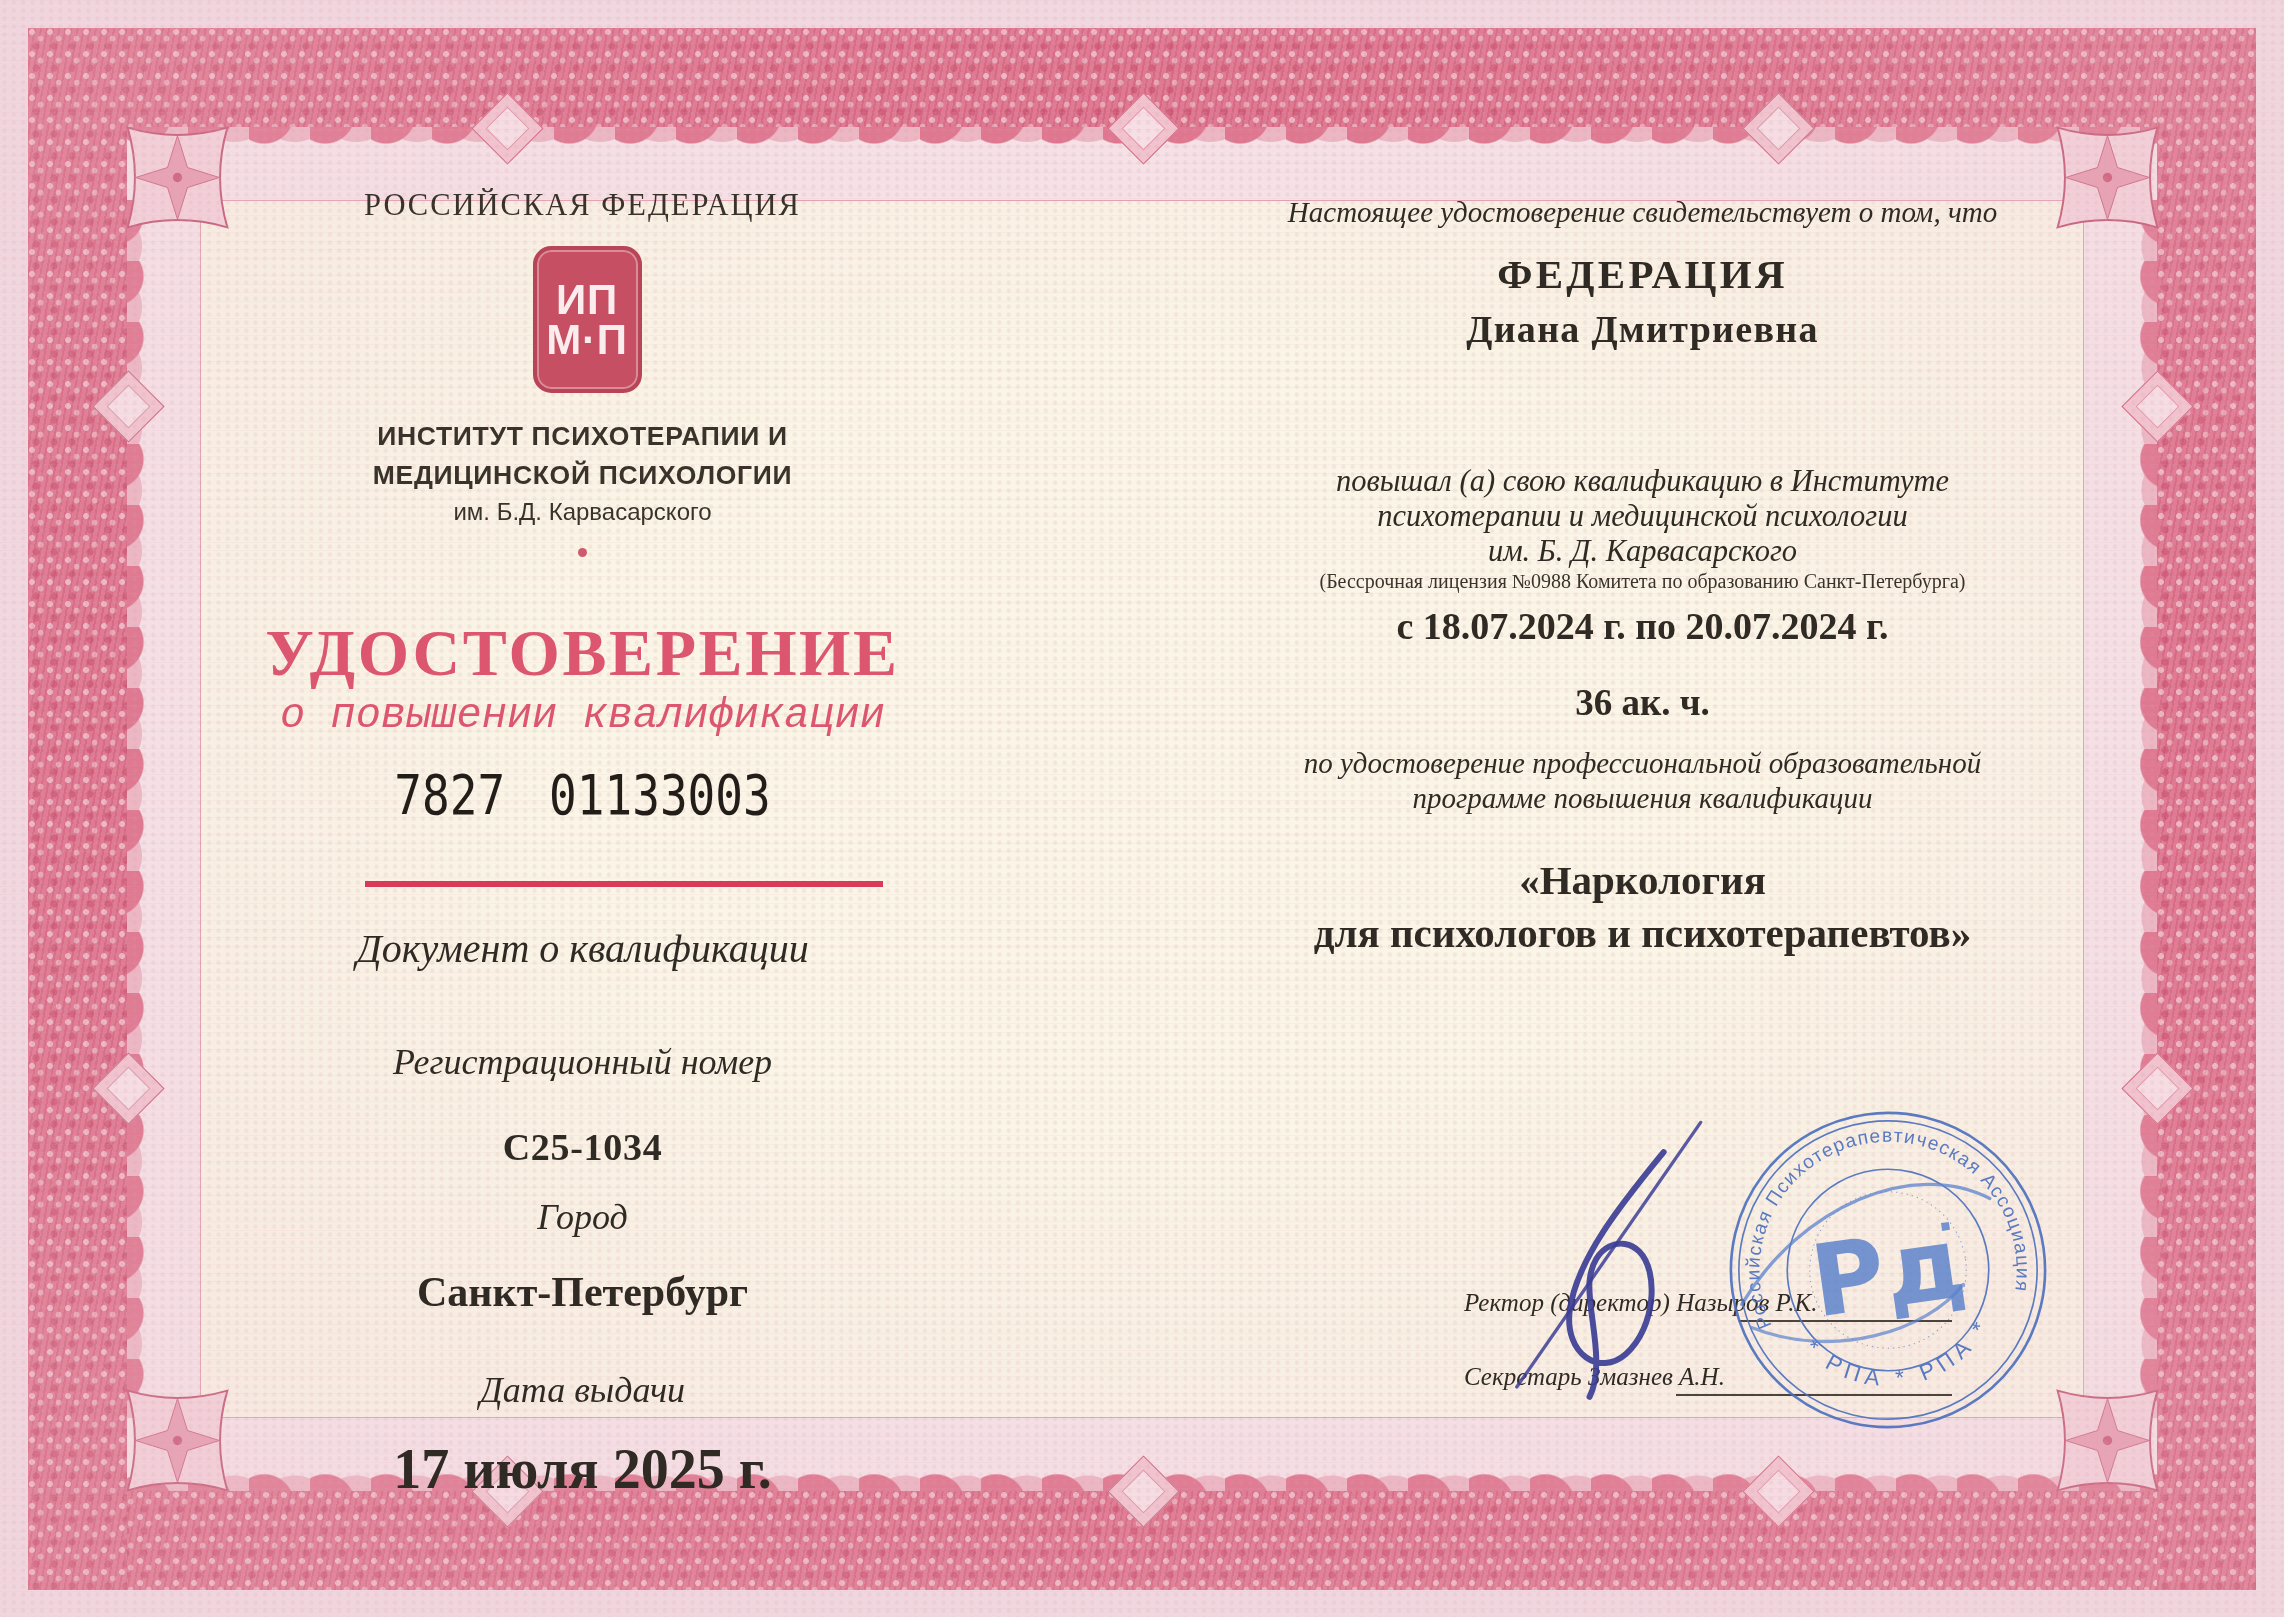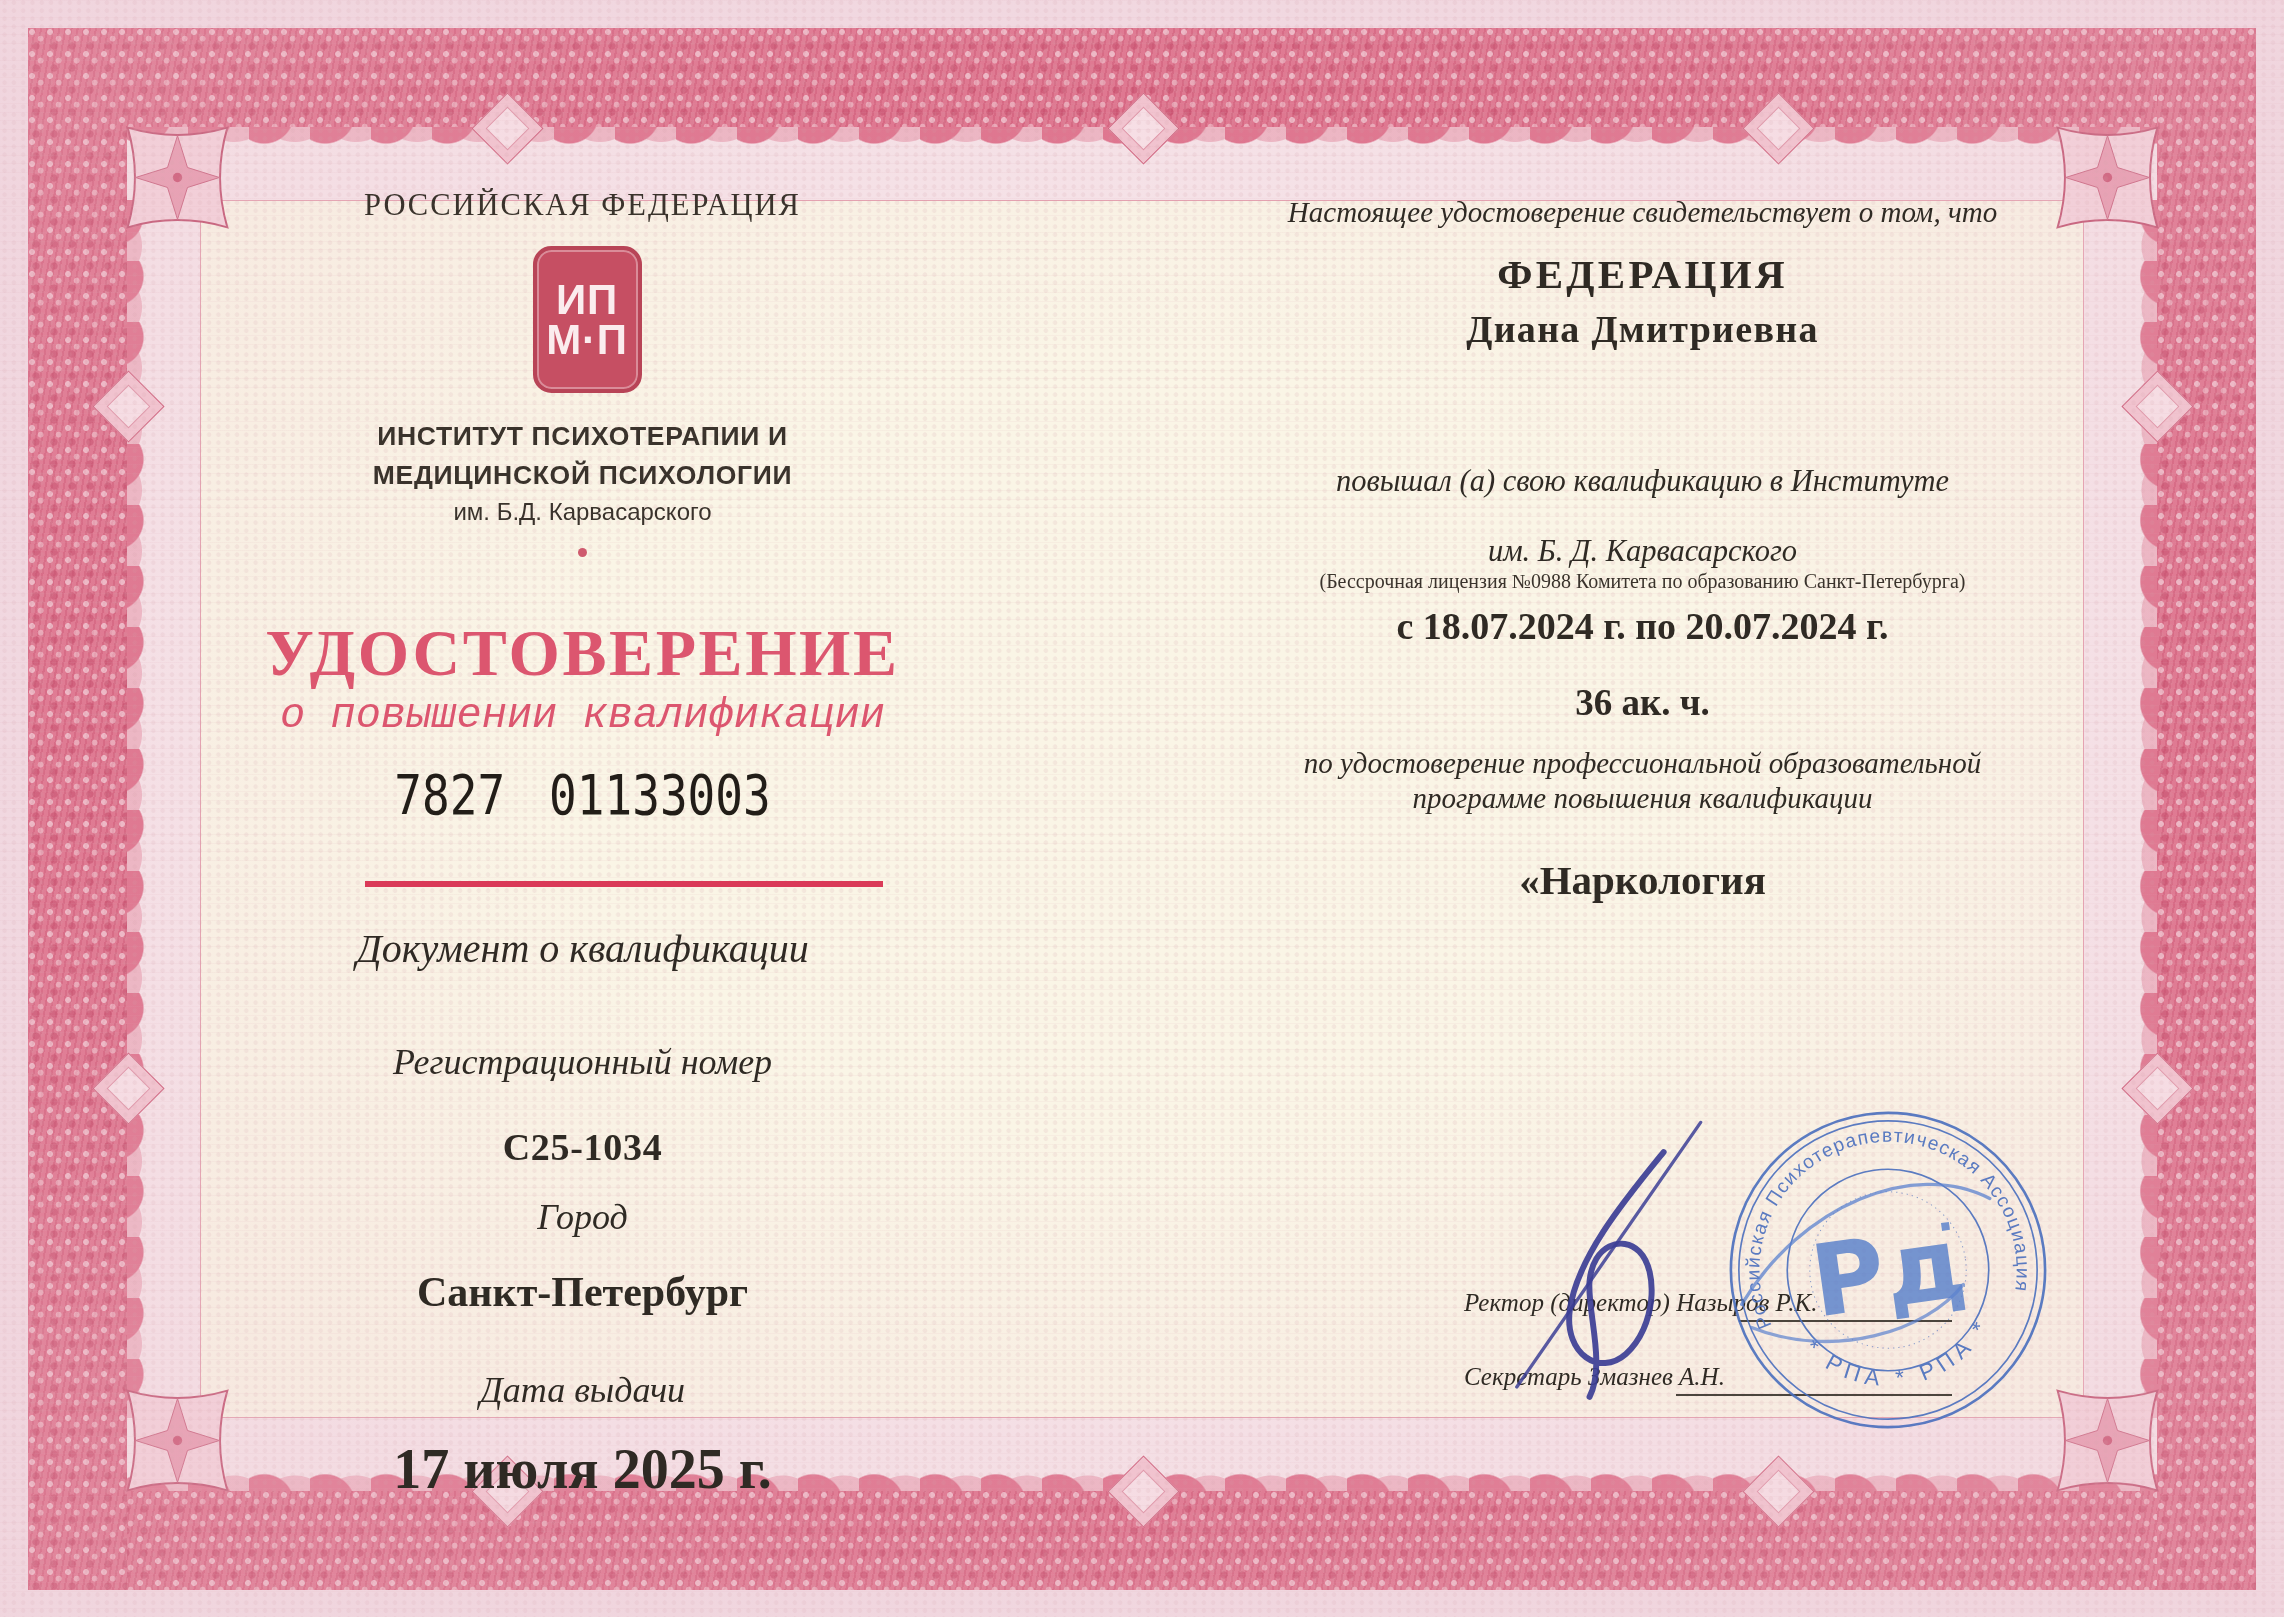--- a/index.html
+++ b/index.html
@@ -191,29 +191,31 @@
   <div class="abs date-label">Дата выдачи</div>
   <div class="abs date-value">17 июля 2025 г.</div>
 </div>
 
 <div class="col col-right">
   <div class="abs intro">Настоящее удостоверение свидетельствует о том, что</div>
   <div class="abs surname">ФЕДЕРАЦИЯ</div>
   <div class="abs given">Диана Дмитриевна</div>
 
   <div class="abs body1">повышал (а) свою квалификацию в Институте</div>
+  <div class="abs body2">психотерапии и медицинской психологии</div>
   <div class="abs body3">им. Б. Д. Карвасарского</div>
   <div class="abs license">(Бессрочная лицензия №0988 Комитета по образованию Санкт-Петербурга)</div>
 
   <div class="abs period">с 18.07.2024 г. по 20.07.2024 г.</div>
   <div class="abs hours">36 ак. ч.</div>
 
   <div class="abs prog1">по удостоверение профессиональной образовательной</div>
   <div class="abs prog2">программе повышения квалификации</div>
   <div class="abs progname1">«Наркология</div>
+  <div class="abs progname2">для психологов и психотерапевтов»</div>
 
   <div class="sig-label rector-label">Ректор (директор) Назыров Р.К.</div>
   <div class="sig-line rector-line"></div>
   <div class="sig-label secretary-label">Секретарь Змазнев А.Н.</div>
   <div class="sig-line secretary-line"></div>
 </div>
 
 <svg class="stamp-wrap" width="338" height="338" viewBox="0 0 510 510">
   <g transform="rotate(-8 255 255)" opacity="0.9">
     <circle cx="255" cy="255" r="237" fill="none" stroke="#4a6fbe" stroke-width="4"></circle>

